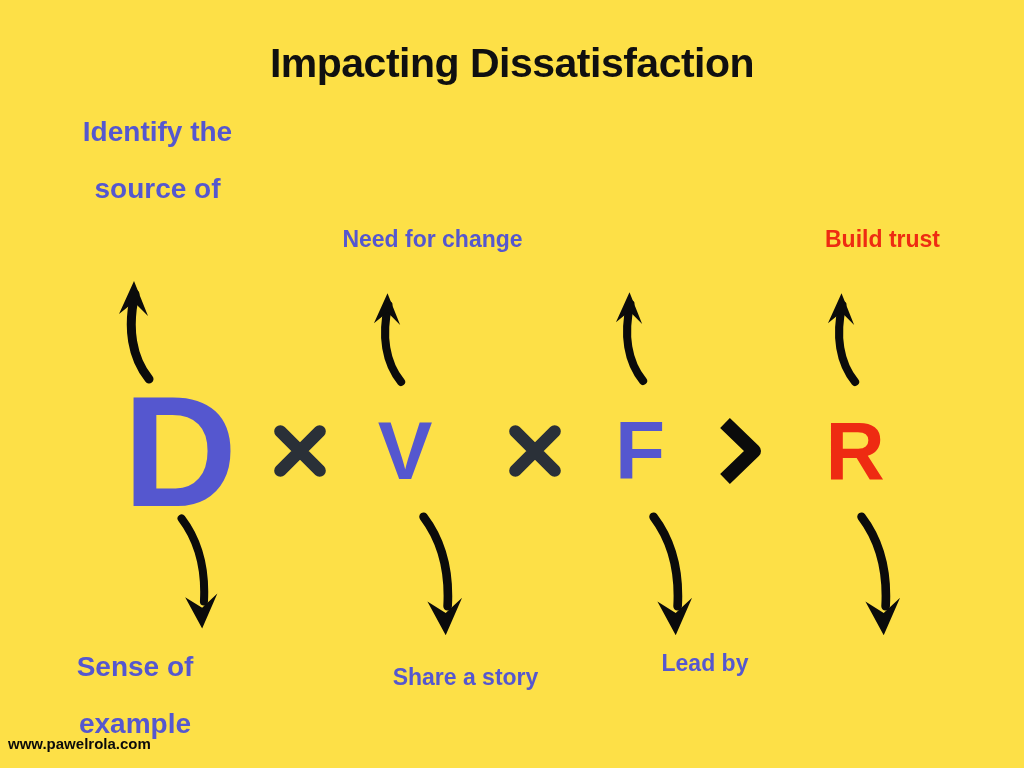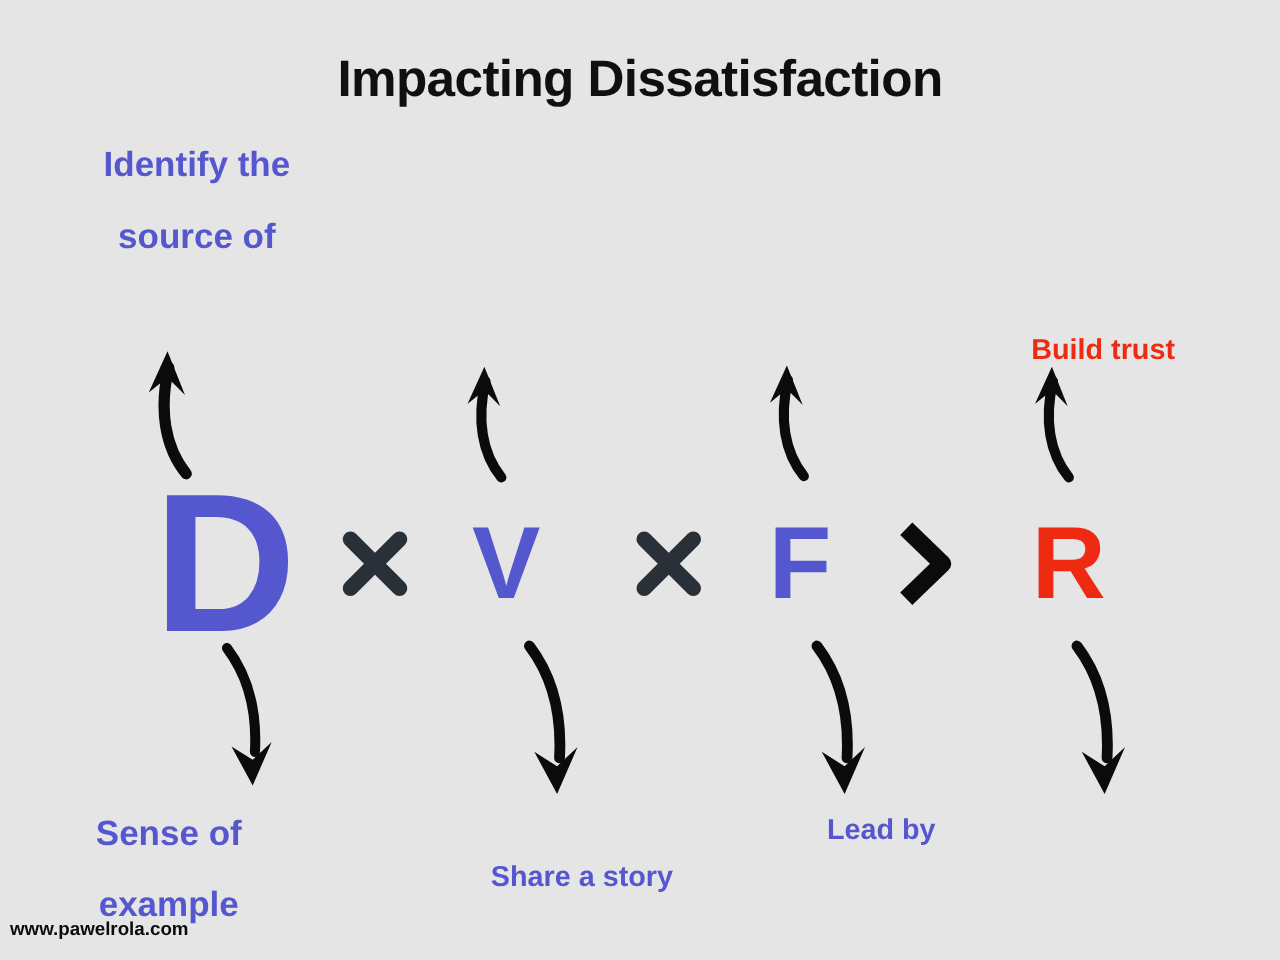--- a/index.html
+++ b/index.html
@@ -1,30 +1,30 @@
 <!DOCTYPE html>
 <html style="--purple: #5557cf; --red: #ee2b12; --dark: #2a3038; --black: #0b0b0b;"><head>
 <meta charset="utf-8">
 <style>
   :root{
     --purple:#5557cf; --red:#ee2b12; --dark:#2a3038; --black:#0b0b0b;
   }
   *{margin:0;padding:0;box-sizing:border-box;}
   html,body{width:1024px;height:768px;background:#ffffff;overflow:hidden;}
   body{font-family:"Liberation Sans","DejaVu Sans",sans-serif;}
-  .canvas{position:relative;width:1024px;height:768px;background:#e5e5e5;}
+  .canvas{position:relative;width:1024px;height:768px;background:#fde047;}
 
   .title{
     position:absolute;left:0;top:40px;width:1024px;text-align:center;
     font-size:41px;font-weight:bold;color:#101010;letter-spacing:-0.5px;
   }
 
   .lbl{position:absolute;text-align:center;font-weight:bold;}
   .lbl.purple{color:var(--purple);}
-  .lbl.red{color:var(--red);margin-top:40px;}
+  .lbl.red{color:var(--red);}
   .lbl.big{font-size:28px;line-height:57px;}
   .lbl.small{font-size:23px;line-height:35px;}
 
   .sym{
     position:absolute;top:385px;height:132px;
     display:flex;align-items:center;justify-content:center;
     font-weight:bold;line-height:1;
   }
   .sym.letter-d{font-size:158px;color:var(--purple);}
   .sym.letter{font-size:82px;color:var(--purple);}
@@ -43,20 +43,23 @@
 
 <div class="canvas">
 
   <div class="title">Impacting Dissatisfaction</div>
 
   <div class="lbl purple big" style="left:0;top:103px;width:315px">
     <div>Identify the</div>
     <div>source of</div>
   </div>
 
+  <div class="lbl purple small" style="left:325px;top:222px;width:215px">
+    <div>Need for change</div>
+  </div>
 
 
   <div class="lbl red small" style="left:790px;top:222px;width:185px">
     <div>Build trust</div>
   </div>
 
   <div class="arrow" style="left:106px;top:278px">
     <svg width="56" height="106" viewBox="0 0 52 106">
       <path d="M41 101 C 24 80, 19 50, 27 16" stroke="var(--black)" stroke-width="9" stroke-linecap="round" fill="none"></path>
       <path d="M26 3 L11 36 L26 24 L40 38 Z" fill="var(--black)"></path>
@@ -130,21 +133,21 @@
       <path d="M12 5 C 31 30, 39 62, 37 98" stroke="var(--black)" stroke-width="9" stroke-linecap="round" fill="none"></path>
       <path d="M35 128 L16 93 L35 105 L52 89 Z" fill="var(--black)"></path>
     </svg>
   </div>
 
   <div class="lbl purple big" style="left:10px;top:638px;width:250px">
     <div>Sense of</div>
     <div>example</div>
   </div>
 
-  <div class="lbl purple small" style="left:358px;top:684px;width:215px">
+  <div class="lbl purple small" style="left:358px;top:660px;width:215px">
     <div>Share a story</div>
   </div>
 
   <div class="lbl purple small" style="left:620px;top:646px;width:170px">
     <div>Lead by</div>
   </div>
 
 
   <div class="watermark">www.pawelrola.com</div>
 

